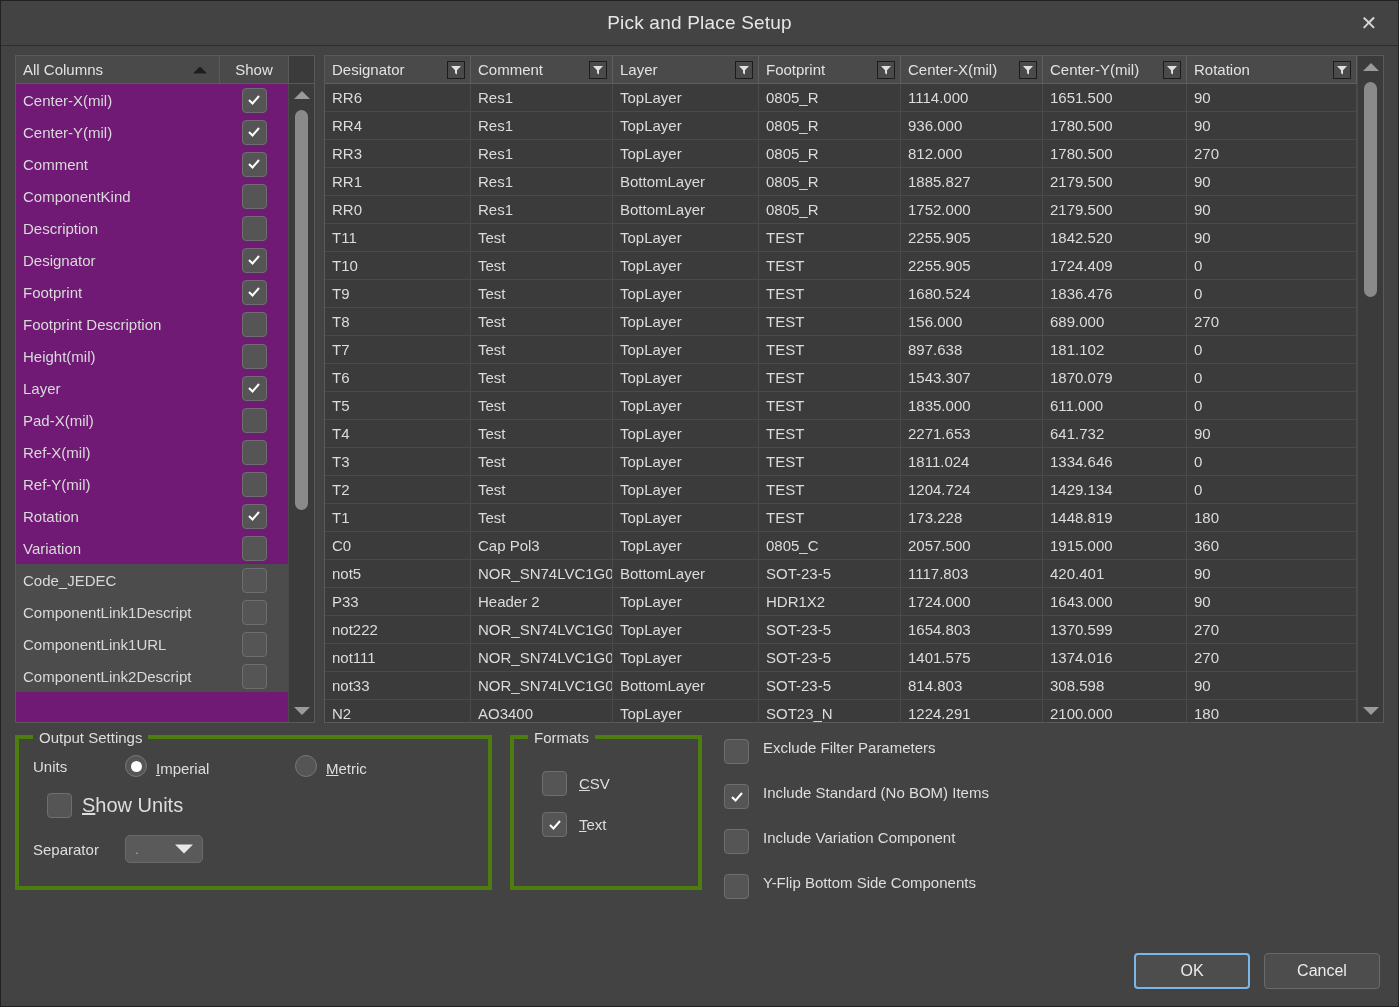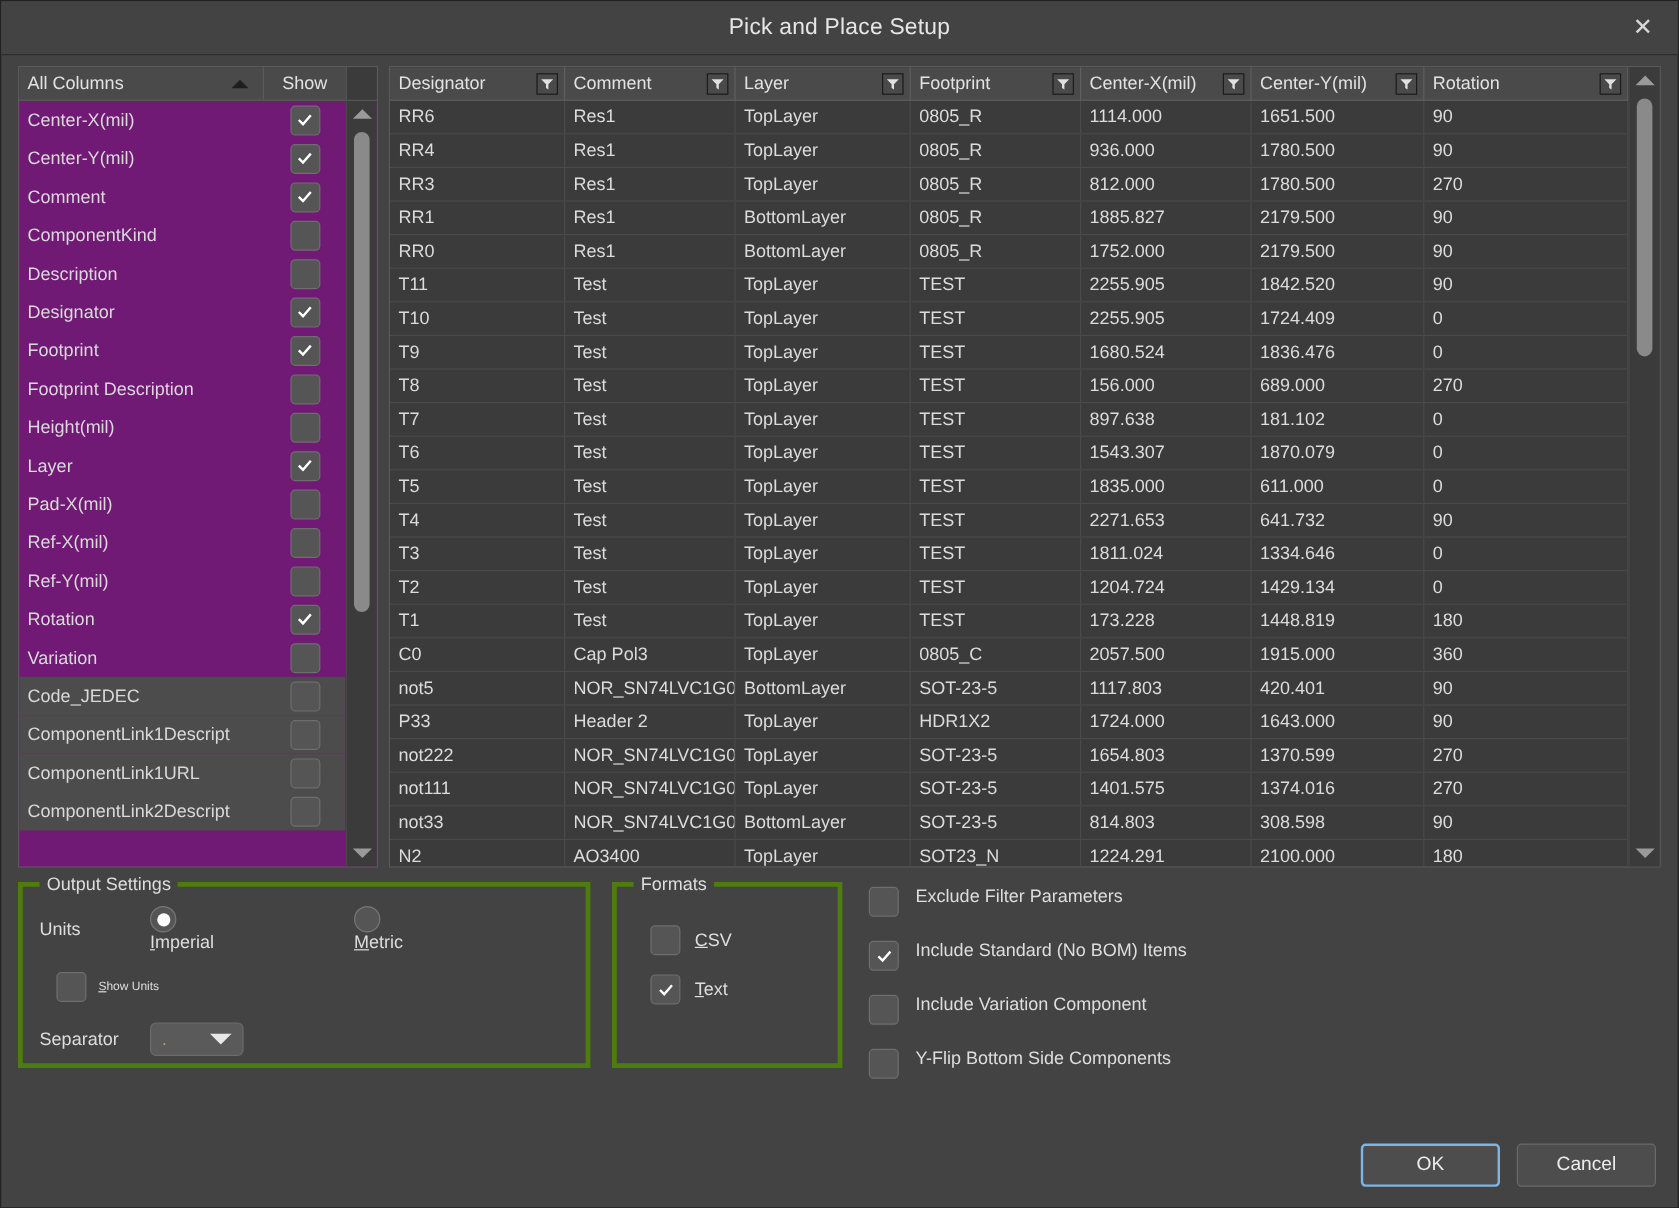--- a/index.html
+++ b/index.html
@@ -165,34 +165,34 @@
     position: absolute; top: -10px; left: 14px;
     background: #434343; padding: 0 6px;
     font-size: 15px; color: #dedede;
   }
   #grp-output { width: 477px; flex: 0 0 477px; height: 155px; }
   #grp-formats { width: 192px; flex: 0 0 192px; height: 155px; margin-left: 18px; }
   #extra-opts { flex: 1 1 auto; padding-left: 22px; display: flex; flex-direction: column; gap: 20px; padding-top: 4px; }
 
   .row-units { display: flex; align-items: center; }
   .row-units .lbl { font-size: 15px; color: #dedede; width: 92px; }
-  .radio-item { display: flex; align-items: flex-start; cursor: pointer; flex-direction: column; }
+  .radio-item { display: flex; align-items: flex-end; cursor: pointer; }
   .radio {
     width: 22px; height: 22px; border-radius: 50%;
     background: #555; border: 1px solid #777;
     display: flex; align-items: center; justify-content: center; margin-right: 9px;
   }
   .radio .dot { width: 11px; height: 11px; border-radius: 50%; background: #fff; display: none; }
   .radio.on .dot { display: block; }
   .radio-item .txt { font-size: 15px; color: #dedede; }
   .radio-item .txt u { text-decoration: underline; }
 
   .row-show { display: flex; align-items: center; margin-top: 16px; }
   .row-show .cb { margin-right: 10px; margin-left: 14px; }
-  .row-show .txt { font-size: 10px; color: #dedede; }
+  .row-show .txt { font-size: 20px; color: #dedede; }
 
   .row-sep { display: flex; align-items: center; margin-top: 17px; }
   .row-sep .lbl { font-size: 15px; color: #dedede; width: 92px; }
   .sel-box {
     width: 78px; height: 28px; border-radius: 5px;
     background: #5a5a5a; border: 1px solid #6b6b6b;
     display: flex; align-items: center; position: relative; cursor: pointer;
   }
   .sel-box .val { font-size: 14px; color: #d99b4e; padding-left: 9px; }
   .sel-box .caret {

